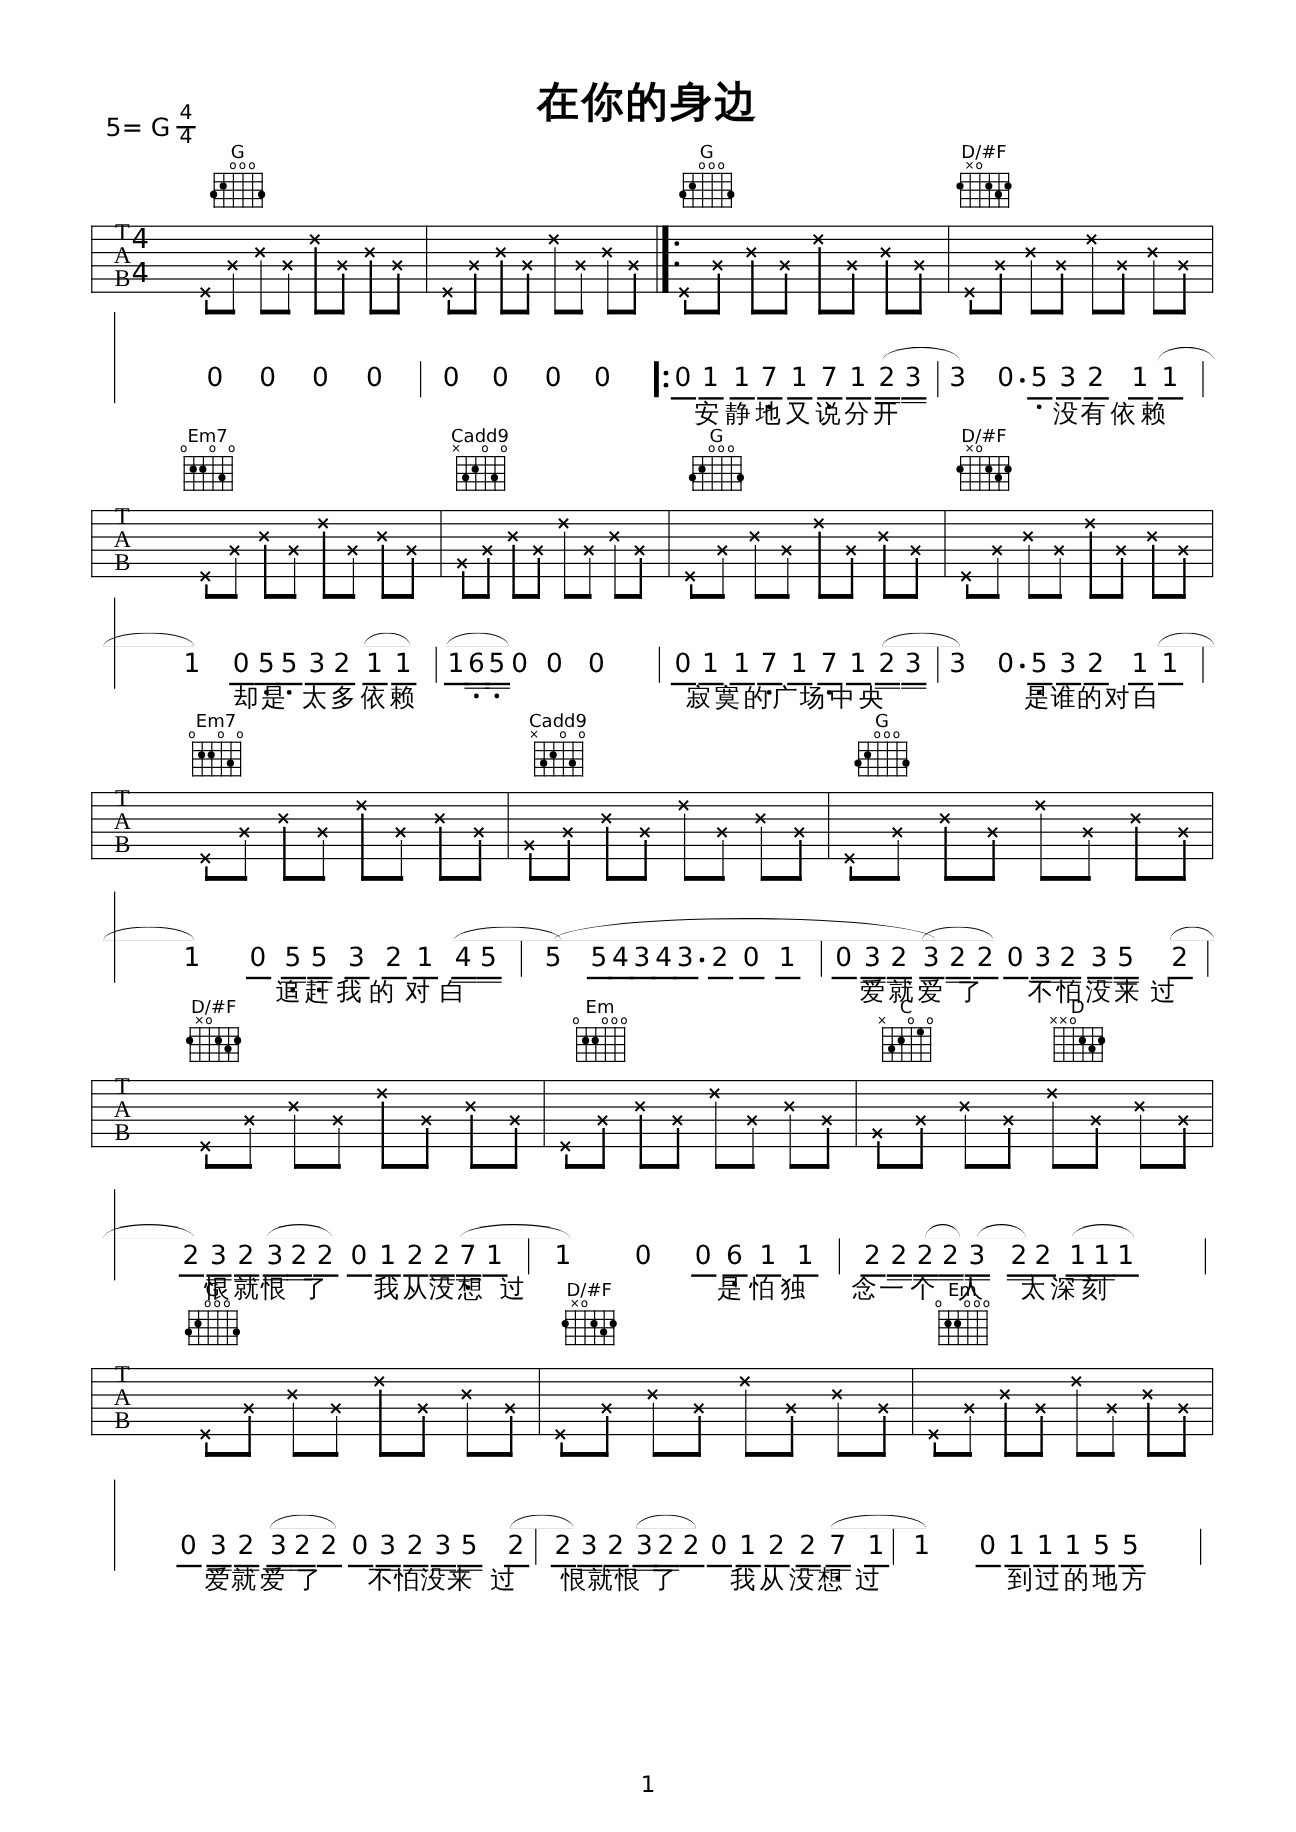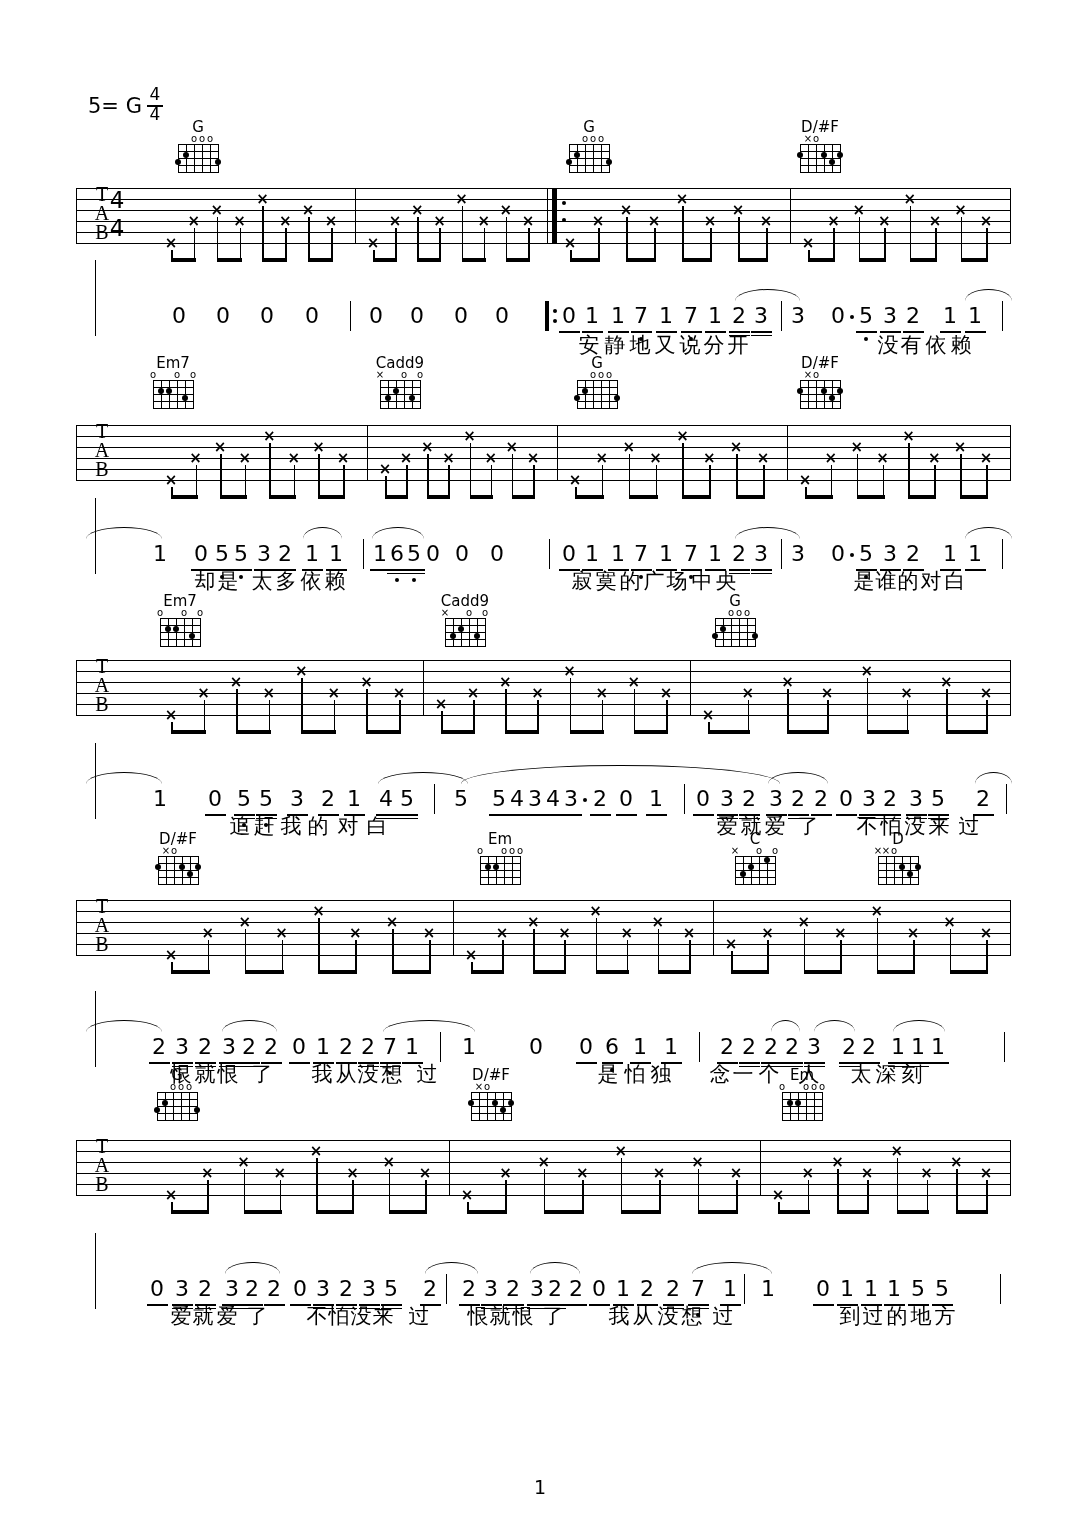--- a/index.html
+++ b/index.html
@@ -26,20 +26,21 @@
   .lyr{width:22px;text-align:center;font-size:21px;line-height:22px;}
   .chname{width:64px;text-align:center;font-size:15px;line-height:15px;}
   .chmark{width:10px;text-align:center;font-size:10px;line-height:10px;}
   .chline{background:#000;}
   .chdot{width:6px;height:6px;border-radius:50%;background:#000;}
 </style>
 </head>
 <body>
 
 <div class="sheet" id="sheet">
+  <div class="abs title">在你的身边</div>
   <div class="abs keysig">5= G</div>
   <div class="abs frac" style="left:146px;top:86px;">4</div>
   <div class="abs fracbar" style="left:147px;top:105px;"></div>
   <div class="abs frac" style="left:146px;top:106px;">4</div>
   <div class="abs pageno">1</div>
 <div class="abs staffline" style="left: 76px; top: 188px; width: 934px;"></div>
     <div class="abs staffline" style="left: 76px; top: 199px; width: 934px;"></div>
     <div class="abs staffline" style="left: 76px; top: 210px; width: 934px;"></div>
     <div class="abs staffline" style="left: 76px; top: 221px; width: 934px;"></div>
     <div class="abs staffline" style="left: 76px; top: 232px; width: 934px;"></div>

